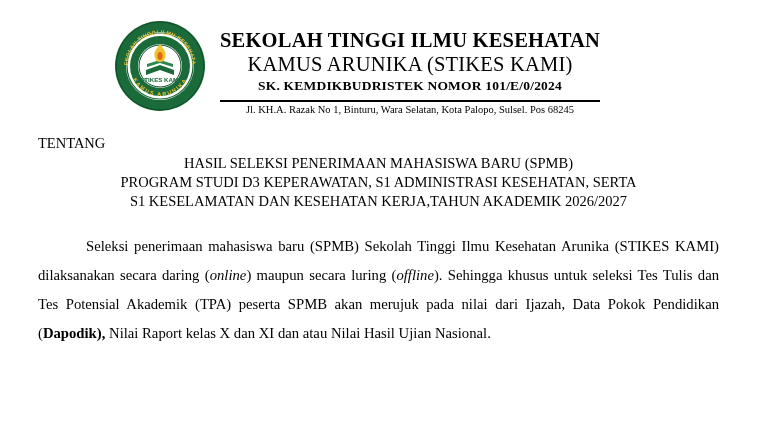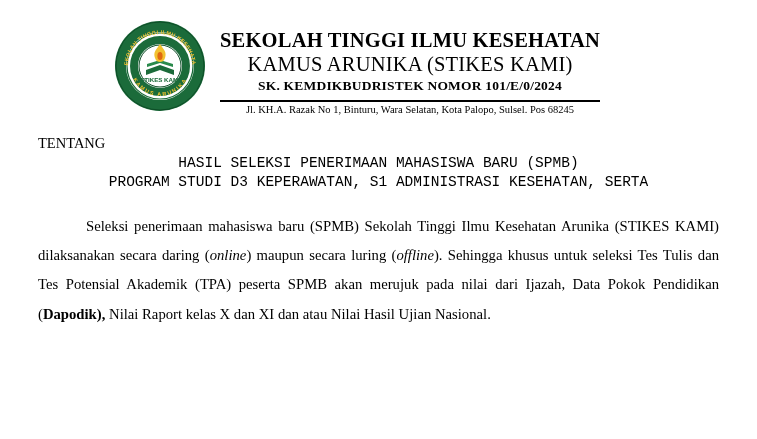--- a/index.html
+++ b/index.html
@@ -96,21 +96,20 @@
   .tentang {
     text-align: left;
     margin-top: 17px;
     font-size: 14.5px;
     line-height: 1.33;
   }
   .subject {
     text-align: center;
     font-size: 14.5px;
     line-height: 1.33;
-    font-family: Liberation Mono, monospace;
   }
 
   
   .body-text {
     margin-top: 20px;
     font-size: 14.7px;
     line-height: 1.98;
     text-align: justify;
     text-justify: inter-word;
   }
@@ -166,19 +165,20 @@
   </div>
 
   <div class="title-block">
   </div>
 
   <div class="tentang">TENTANG</div>
 
   <div class="subject">
     <div>HASIL SELEKSI PENERIMAAN MAHASISWA BARU (SPMB)</div>
     <div>PROGRAM STUDI D3 KEPERAWATAN, S1 ADMINISTRASI KESEHATAN, SERTA</div>
+    <div>S1 KESELAMATAN DAN KESEHATAN KERJA,TAHUN AKADEMIK 2026/2027</div>
   </div>
 
   <div class="body-text">
     <p><span>Seleksi penerimaan mahasiswa baru (SPMB) Sekolah Tinggi Ilmu Kesehatan Arunika (STIKES KAMI) dilaksanakan secara daring (</span><span class="ital">online</span><span>) maupun secara luring (</span><span class="ital">offline</span><span>). Sehingga khusus untuk seleksi Tes Tulis dan Tes Potensial Akademik (TPA) peserta SPMB akan merujuk pada nilai dari Ijazah, Data Pokok Pendidikan (</span><span class="bold">Dapodik),</span><span> Nilai Raport kelas X dan XI dan atau Nilai Hasil Ujian Nasional.</span></p>
   </div>
 
 </div>
 
 </body></html>

